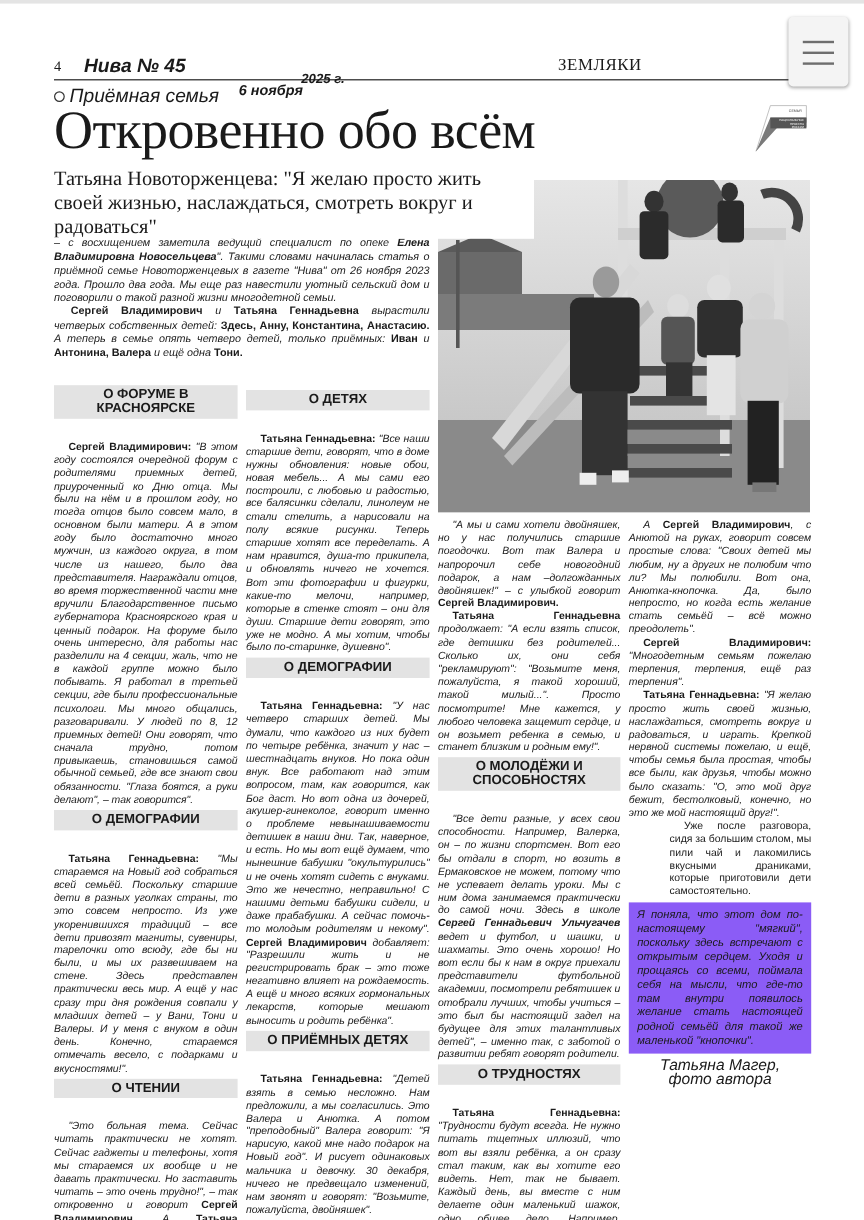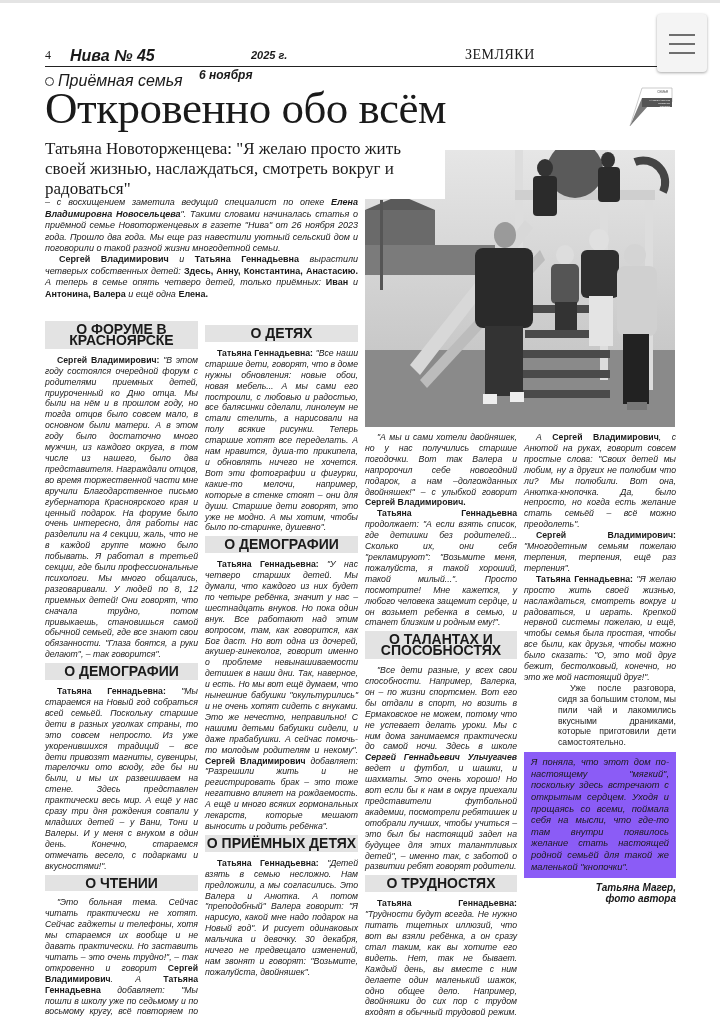--- a/index.html
+++ b/index.html
@@ -5,42 +5,42 @@
   html,body{margin:0;padding:0;background:#ffffff;}
   body{width:720px;height:1017px;position:relative;overflow:hidden;font-family:"Liberation Sans",sans-serif;color:#1a1a1a;}
   .topbar{position:absolute;left:0;top:0;width:720px;height:3px;background:#e4e4e4;}
   .menu-btn{position:absolute;left:657px;top:14px;width:50px;height:58px;background:#f4f4f4;border-radius:4px;box-shadow:0 1px 3px rgba(0,0,0,.35);cursor:pointer;}
   .menu-btn span{position:absolute;left:12px;width:26px;height:2px;background:#6e6e6e;}
   .menu-btn span:nth-child(1){top:20px}.menu-btn span:nth-child(2){top:29px}.menu-btn span:nth-child(3){top:38px}
   .folio{position:absolute;left:45px;top:46px;width:612px;height:20px;border-bottom:1.5px solid #222;}
   .folio .pn{position:absolute;left:0;top:2px;font-family:"Liberation Serif",serif;font-size:12px;}
   .folio .paper{position:absolute;left:25px;top:1px;font-weight:bold;font-style:italic;font-size:16px;}
   .folio .date{position:absolute;left:154px;top:3px;font-weight:bold;font-style:italic;font-size:12px;margin-top:19px;}
-  .folio .year{position:absolute;left:206px;top:3px;font-weight:bold;font-style:italic;font-size:11px;}
+  .folio .year{position:absolute;left:206px;top:14px;font-weight:bold;font-style:italic;font-size:11px;}
   .folio .rubric{position:absolute;left:420px;top:1px;font-family:"Liberation Serif",serif;font-size:14px;letter-spacing:.5px;}
   .kicker{position:absolute;left:45px;top:72px;font-size:16px;font-style:italic;}
   .kicker .ring{display:inline-block;width:7px;height:7px;border:1px solid #333;border-radius:50%;margin-right:4px;vertical-align:0;}
   .headline{position:absolute;left:45px;top:82px;font-family:"Liberation Serif",serif;font-size:45px;letter-spacing:-.5px;}
   .np-logo{position:absolute;left:628px;top:84px;width:46px;height:44px;}
   .subhead{position:absolute;left:45px;top:139px;width:400px;font-family:"Liberation Serif",serif;font-size:17px;line-height:20px;background:#fff;z-index:2;}
   .subhead-bg{position:absolute;left:45px;top:139px;width:380px;height:42px;background:#fff;z-index:1;}
   .photo{position:absolute;left:365px;top:150px;width:310px;height:277px;background:#b8b8b8;overflow:hidden;}
   .lead{position:absolute;left:45px;top:186px;width:313px;font-size:9px;line-height:11.4px;font-style:italic;text-align:justify;}
   .lead p{margin:0;text-indent:14px;}
   .col{position:absolute;font-size:8.7px;line-height:10.9px;font-style:italic;text-align:justify;}
   .col p{margin:0;text-indent:12px;}
   .col b, .lead b{font-style:normal;font-weight:bold;}
   .lead b.bi{font-style:italic;}
-  .sec{background:#e3e3e3;font-style:normal;font-weight:bold;font-size:14px;text-align:center;padding:3px 0;margin:3px 0 6px 0;text-indent:0;}
+  .sec{background:#e3e3e3;font-style:normal;font-weight:bold;font-size:11px;text-align:center;padding:3px 0;margin:3px 0 18px 0;text-indent:0;}
   .c1{left:45px;top:318px;width:153px;}
   .c2{left:205px;top:318px;width:153px;}
   .c3{left:365px;top:432px;width:152px;}
   .c4{left:524px;top:432px;width:152px;}
   .quote{background:#8b5cf6;padding:5px 7px;margin:4px 0;font-size:9.3px;line-height:11.6px;}
-  .sign{text-align:right;font-weight:bold;font-size:10px;line-height:11px;}
+  .sign{text-align:center;font-weight:normal;font-size:13px;line-height:11px;}
   .sign span{display:block;}
 </style>
 </head>
 <body>
 
 <div class="topbar"></div>
 <div class="menu-btn">
   <span></span>
   <span></span>
   <span></span>
@@ -115,21 +115,21 @@
     <rect x="258" y="184" width="26" height="70" fill="#222"></rect>
     <rect x="262" y="252" width="20" height="8" fill="#777"></rect>
   </svg>
 </div>
 
 <div class="subhead-bg"></div>
 <div class="subhead">Татьяна Новоторженцева: "Я желаю просто жить своей жизнью, наслаждаться, смотреть вокруг и радоваться"</div>
 
 <div class="lead">
   <p id="lead0"><span>"Дети похорошели несказанно, хотя живут в семье только два года, – с восхищением заметила ведущий специалист по опеке </span><b class="bi">Елена Владимировна Новосельцева</b><span>". Такими словами начиналась статья о приёмной семье Новоторженцевых в газете "Нива" от 26 ноября 2023 года. Прошло два года. Мы еще раз навестили уютный сельский дом и поговорили о такой разной жизни многодетной семьи.</span></p>
-  <p id="lead1"><b>Сергей Владимирович</b><span> и </span><b>Татьяна Геннадьевна</b><span> вырастили четверых собственных детей: </span><b>Здесь, Анну, Константина, Анастасию.</b><span> А теперь в семье опять четверо детей, только приёмных: </span><b>Иван</b><span> и </span><b>Антонина, Валера</b><span> и ещё одна </span><b>Елена.</b></p>
+  <p id="lead1"><b>Сергей Владимирович</b><span> и </span><b>Татьяна Геннадьевна</b><span> вырастили четверых собственных детей: </span><b>Здесь, Анну, Константина, Анастасию.</b><span> А теперь в семье опять четверо детей, только приёмных: </span><b>Иван</b><span> и </span><b>Антонина, Валера</b><span> и ещё одна </span><b>Тони.</b></p>
 </div>
 
 <div class="col c1">
   <div class="sec">О ФОРУМЕ В КРАСНОЯРСКЕ</div>
   <p><b>Сергей Владимирович:</b><span> "В этом году состоялся очередной форум с родителями приемных детей, приуроченный ко Дню отца. Мы были на нём и в прошлом году, но тогда отцов было совсем мало, в основном были матери. А в этом году было достаточно много мужчин, из каждого округа, в том числе из нашего, было два представителя. Награждали отцов, во время торжественной части мне вручили Благодарственное письмо губернатора Красноярского края и ценный подарок. На форуме было очень интересно, для работы нас разделили на 4 секции, жаль, что не в каждой группе можно было побывать. Я работал в третьей секции, где были профессиональные психологи. Мы много общались, разговаривали. У людей по 8, 12 приемных детей! Они говорят, что сначала трудно, потом привыкаешь, становишься самой обычной семьей, где все знают свои обязанности. "Глаза боятся, а руки делают", – так говорится".</span></p>
   <div class="sec">О ДЕМОГРАФИИ</div>
   <p><b>Татьяна Геннадьевна:</b><span> "Мы стараемся на Новый год собраться всей семьёй. Поскольку старшие дети в разных уголках страны, то это совсем непросто. Из уже укоренившихся традиций – все дети привозят магниты, сувениры, тарелочки ото всюду, где бы ни были, и мы их развешиваем на стене. Здесь представлен практически весь мир. А ещё у нас сразу три дня рождения совпали у младших детей – у Вани, Тони и Валеры. И у меня с внуком в один день. Конечно, стараемся отмечать весело, с подарками и вкусностями!".</span></p>
   <div class="sec">О ЧТЕНИИ</div>
   <p><span>"Это больная тема. Сейчас читать практически не хотят. Сейчас гаджеты и телефоны, хотя мы стараемся их вообще и не давать практически. Но заставить читать – это очень трудно!", – так откровенно и говорит </span><b>Сергей Владимирович</b><span>. А </span><b>Татьяна Геннадьевна</b><span> добавляет: "Мы пошли в школу уже по седьмому и по восьмому кругу, всё повторяем по порядку сначала, знаем все правила, мы теперь грамотные и подкованные родители на всю начальную школу. С детьми даже спорим иногда. Они говорят, что это стихотворение, например Пушкина, не зададут учить наизусть, а мы отвечаем: "Обязательно зададут, хотите расскажем его прямо сейчас!". С теплом вспоминаем старую школу, где учились мы и прежних преподавателей. Поэтому, увы, читаем только по программе".</span></p>
 </div>
@@ -139,21 +139,21 @@
   <p><b>Татьяна Геннадьевна:</b><span> "Все наши старшие дети, говорят, что в доме нужны обновления: новые обои, новая мебель... А мы сами его построили, с любовью и радостью, все балясинки сделали, линолеум не стали стелить, а нарисовали на полу всякие рисунки. Теперь старшие хотят все переделать. А нам нравится, душа-то прикипела, и обновлять ничего не хочется. Вот эти фотографии и фигурки, какие-то мелочи, например, которые в стенке стоят – они для души. Старшие дети говорят, это уже не модно. А мы хотим, чтобы было по-старинке, душевно".</span></p>
   <div class="sec">О ДЕМОГРАФИИ</div>
   <p><b>Татьяна Геннадьевна:</b><span> "У нас четверо старших детей. Мы думали, что каждого из них будет по четыре ребёнка, значит у нас – шестнадцать внуков. Но пока один внук. Все работают над этим вопросом, там, как говорится, как Бог даст. Но вот одна из дочерей, акушер-гинеколог, говорит именно о проблеме невынашиваемости детишек в наши дни. Так, наверное, и есть. Но мы вот ещё думаем, что нынешние бабушки "окультурились" и не очень хотят сидеть с внуками. Это же нечестно, неправильно! С нашими детьми бабушки сидели, и даже прабабушки. А сейчас помочь-то молодым родителям и некому". </span><b>Сергей Владимирович</b><span> добавляет: "Разрешили жить и не регистрировать брак – это тоже негативно влияет на рождаемость. А ещё и много всяких гормональных лекарств, которые мешают выносить и родить ребёнка".</span></p>
   <div class="sec">О ПРИЁМНЫХ ДЕТЯХ</div>
   <p><b>Татьяна Геннадьевна:</b><span> "Детей взять в семью несложно. Нам предложили, а мы согласились. Это Валера и Анютка. А потом "преподобный" Валера говорит: "Я нарисую, какой мне надо подарок на Новый год". И рисует одинаковых мальчика и девочку. 30 декабря, ничего не предвещало изменений, нам звонят и говорят: "Возьмите, пожалуйста, двойняшек".</span></p>
 </div>
 
 <div class="col c3">
   <p><span>"А мы и сами хотели двойняшек, но у нас получились старшие погодочки. Вот так Валера и напророчил себе новогодний подарок, а нам –долгожданных двойняшек!" – с улыбкой говорит </span><b>Сергей Владимирович.</b></p>
   <p><b>Татьяна Геннадьевна</b><span> продолжает: "А если взять список, где детишки без родителей... Сколько их, они себя "рекламируют": "Возьмите меня, пожалуйста, я такой хороший, такой милый...". Просто посмотрите! Мне кажется, у любого человека защемит сердце, и он возьмет ребенка в семью, и станет близким и родным ему!".</span></p>
-  <div class="sec">О ТАЛАНТАХ И СПОСОБНОСТЯХ</div>
+  <div class="sec">О МОЛОДЁЖИ И СПОСОБНОСТЯХ</div>
   <p><span>"Все дети разные, у всех свои способности. Например, Валерка, он – по жизни спортсмен. Вот его бы отдали в спорт, но возить в Ермаковское не можем, потому что не успевает делать уроки. Мы с ним дома занимаемся практически до самой ночи. Здесь в школе </span><b style="font-style:italic">Сергей Геннадьевич Ульчугачев</b><span> ведет и футбол, и шашки, и шахматы. Это очень хорошо! Но вот если бы к нам в округ приехали представители футбольной академии, посмотрели ребятишек и отобрали лучших, чтобы учиться – это был бы настоящий задел на будущее для этих талантливых детей", – именно так, с заботой о развитии ребят говорят родители.</span></p>
   <div class="sec">О ТРУДНОСТЯХ</div>
   <p><b>Татьяна Геннадьевна:</b><span> "Трудности будут всегда. Не нужно питать тщетных иллюзий, что вот вы взяли ребёнка, а он сразу стал таким, как вы хотите его видеть. Нет, так не бывает. Каждый день, вы вместе с ним делаете один маленький шажок, одно общее дело. Например, двойняшки до сих пор с трудом входят в обычный трудовой режим. Их воспитывали дедушка с бабушкой, ничего не давали делать. И только сейчас они понемногу начинают самостоятельно трудиться: сначала учились заправлять кровати, потом – сложить свои вещи, дальше стали в своей комнате, подметать, мыть и пыль протирать. Теперь уже потихоньку помогают во всем доме".</span></p>
 </div>
 
 <div class="col c4" style="top:432px;">
   <p><span>А </span><b>Сергей Владимирович</b><span>, с Анютой на руках, говорит совсем простые слова: "Своих детей мы любим, ну а других не полюбим что ли? Мы полюбили. Вот она, Анютка-кнопочка. Да, было непросто, но когда есть желание стать семьёй – всё можно преодолеть".</span></p>
   <p><b>Сергей Владимирович:</b><span> "Многодетным семьям пожелаю терпения, терпения, ещё раз терпения".</span></p>
   <p><b>Татьяна Геннадьевна:</b><span> "Я желаю просто жить своей жизнью, наслаждаться, смотреть вокруг и радоваться, и играть. Крепкой нервной системы пожелаю, и ещё, чтобы семья была простая, чтобы все были, как друзья, чтобы можно было сказать: "О, это мой друг бежит, бестолковый, конечно, но это же мой настоящий друг!".</span></p>
   <p style="font-style:normal;margin-left:34px;"><span>Уже после разговора, сидя за большим столом, мы пили чай и лакомились вкусными драниками, которые приготовили дети самостоятельно.</span></p>

